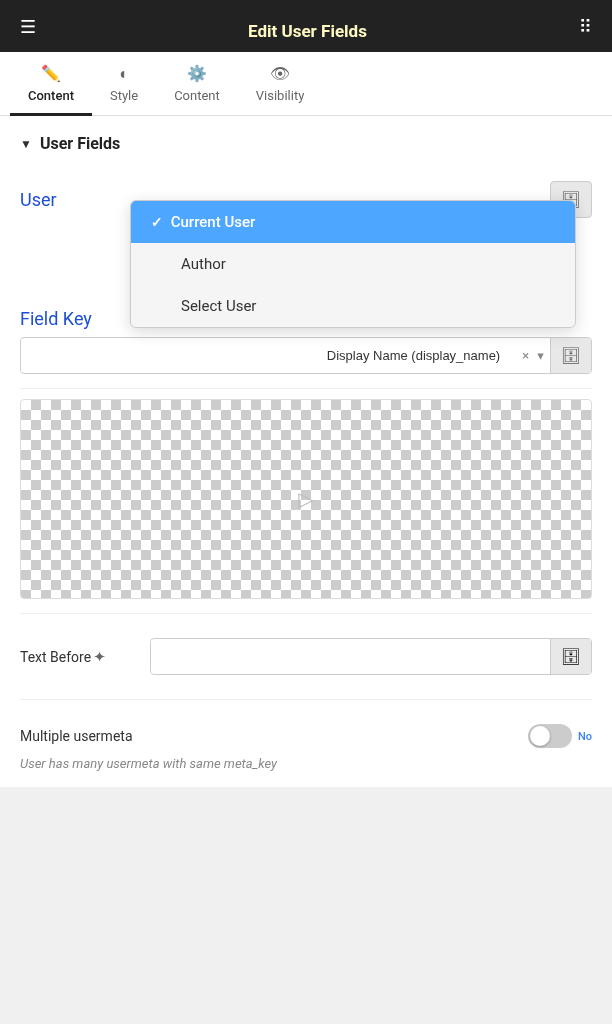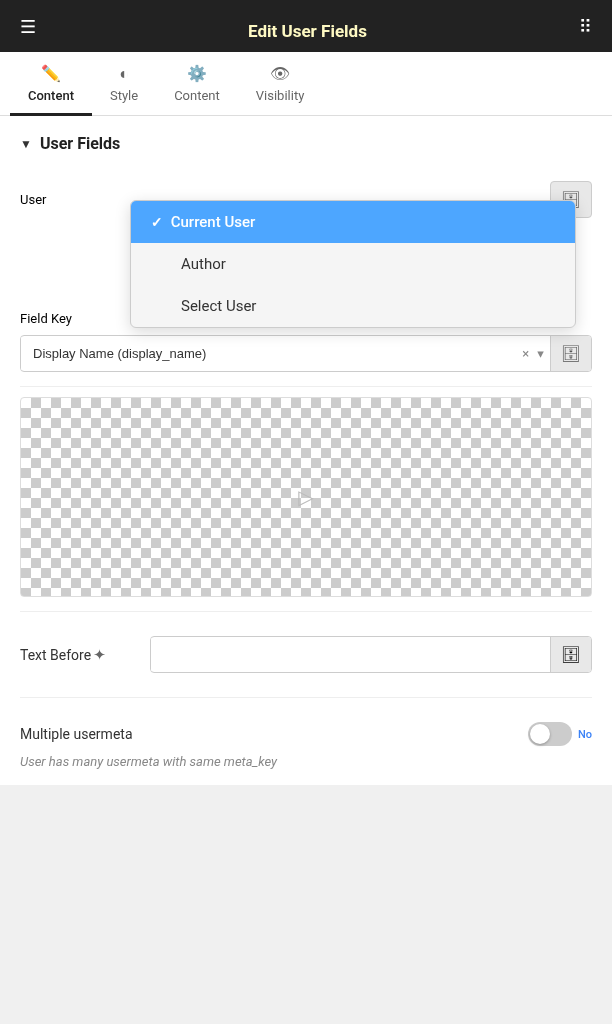--- a/index.html
+++ b/index.html
@@ -80,22 +80,22 @@
       font-size: 12px;
       color: #333;
     }
 
     
     .form-body {
       padding: 0 20px;
     }
 
     .form-label {
-      font-size: 13px;
-      color: #000000;
+      font-size: 18px;
+      color: #1d4ed8;
       min-width: 110px;
       flex-shrink: 0;
     }
 
     .form-control-wrap {
       flex: 1;
       position: relative;
     }
 
     
@@ -135,20 +135,21 @@
       padding: 10px 0 4px;
     }
     .select-input {
       flex: 1;
       border: none;
       outline: none;
       padding: 9px 12px;
       font-size: 13px;
       background: transparent;
       color: #333;
+      text-align: right;
     }
     .select-input-actions {
       display: flex;
       align-items: center;
       gap: 4px;
       padding: 0 6px;
       color: #888;
       font-size: 13px;
     }
     .db-icon {

